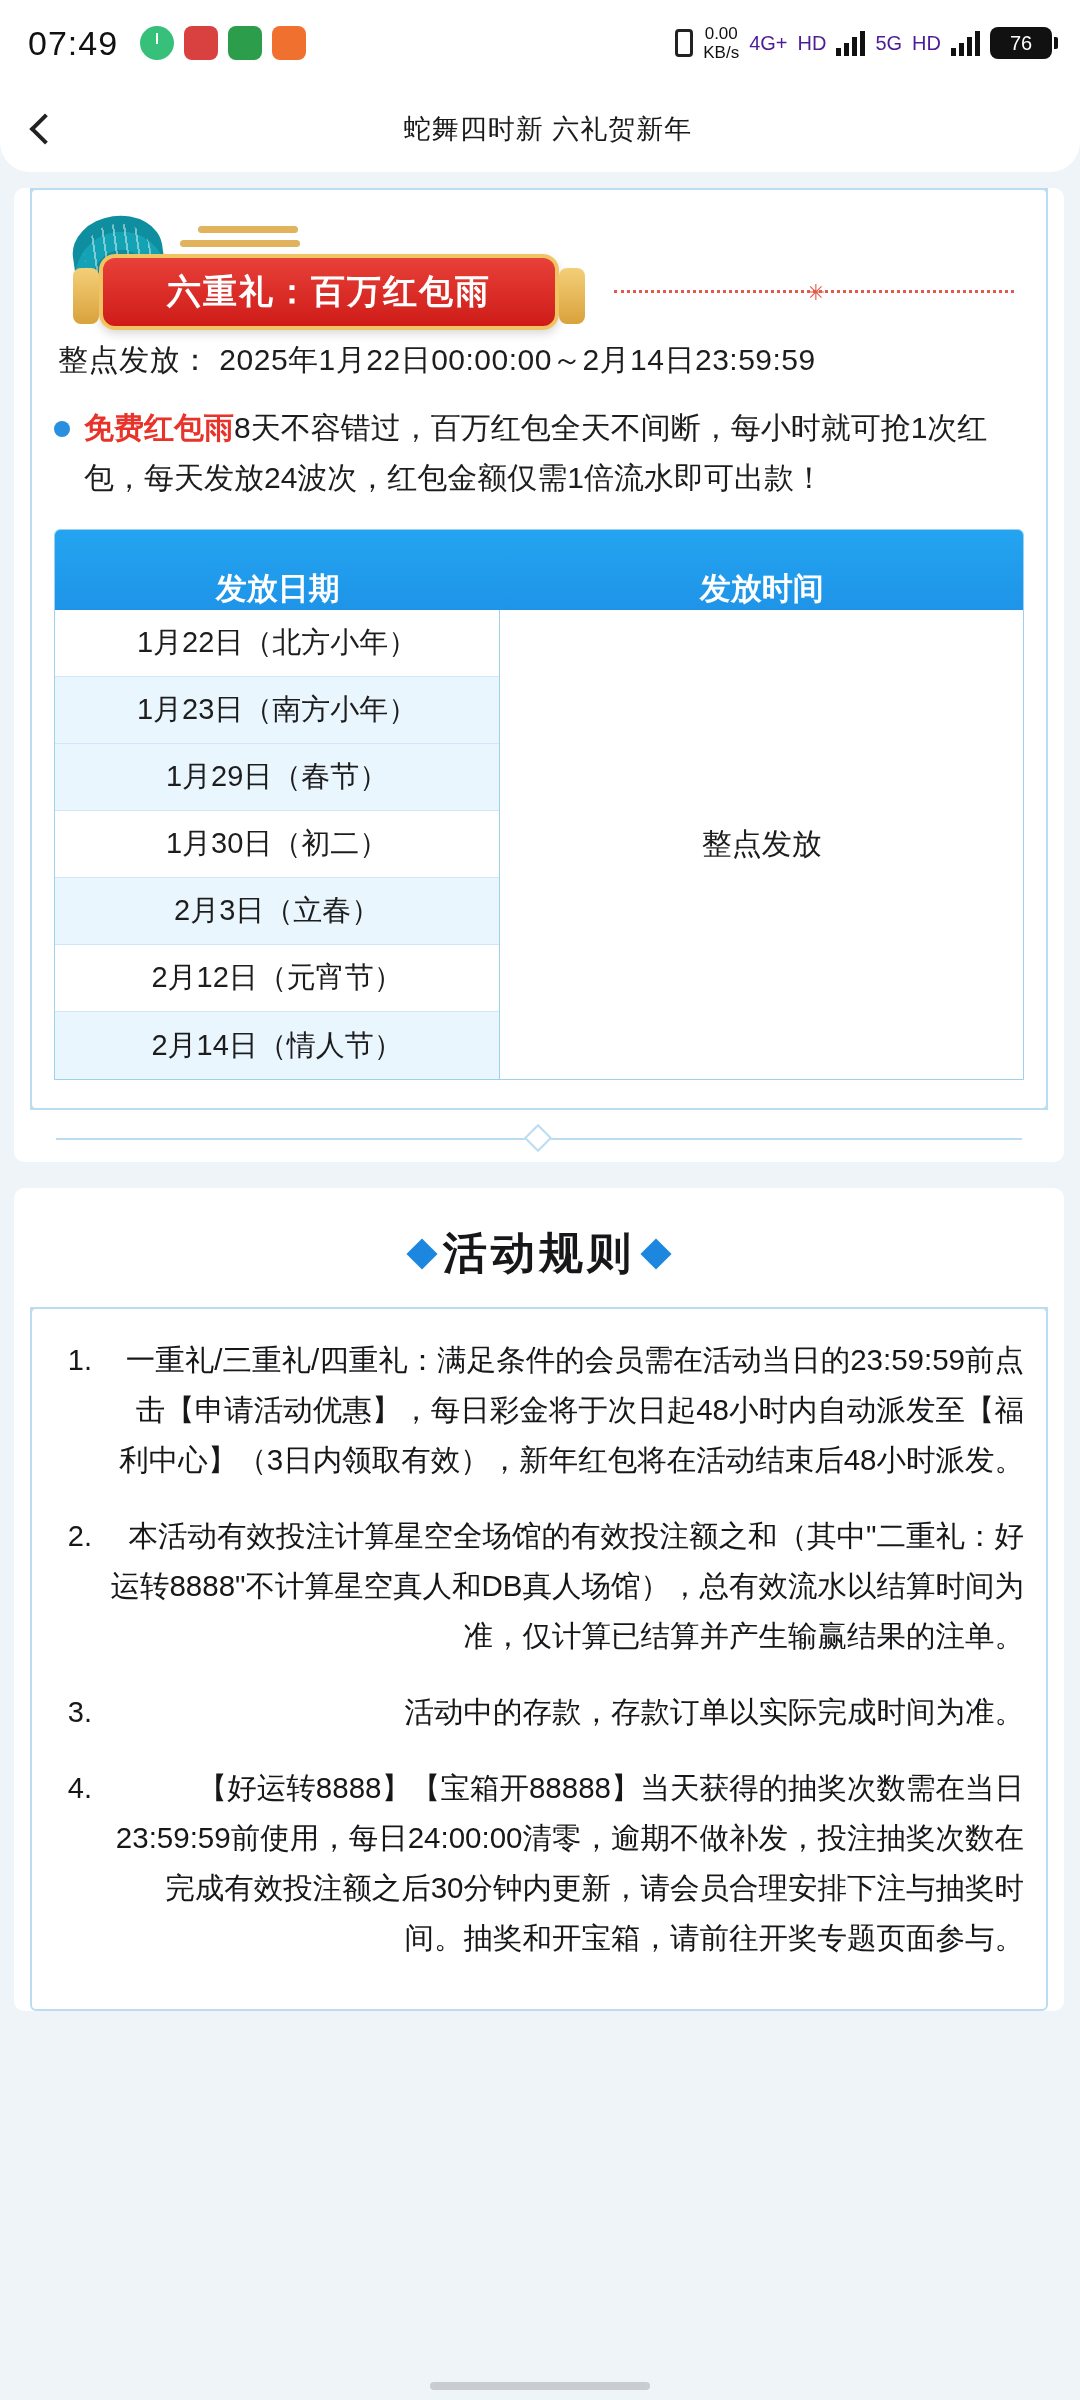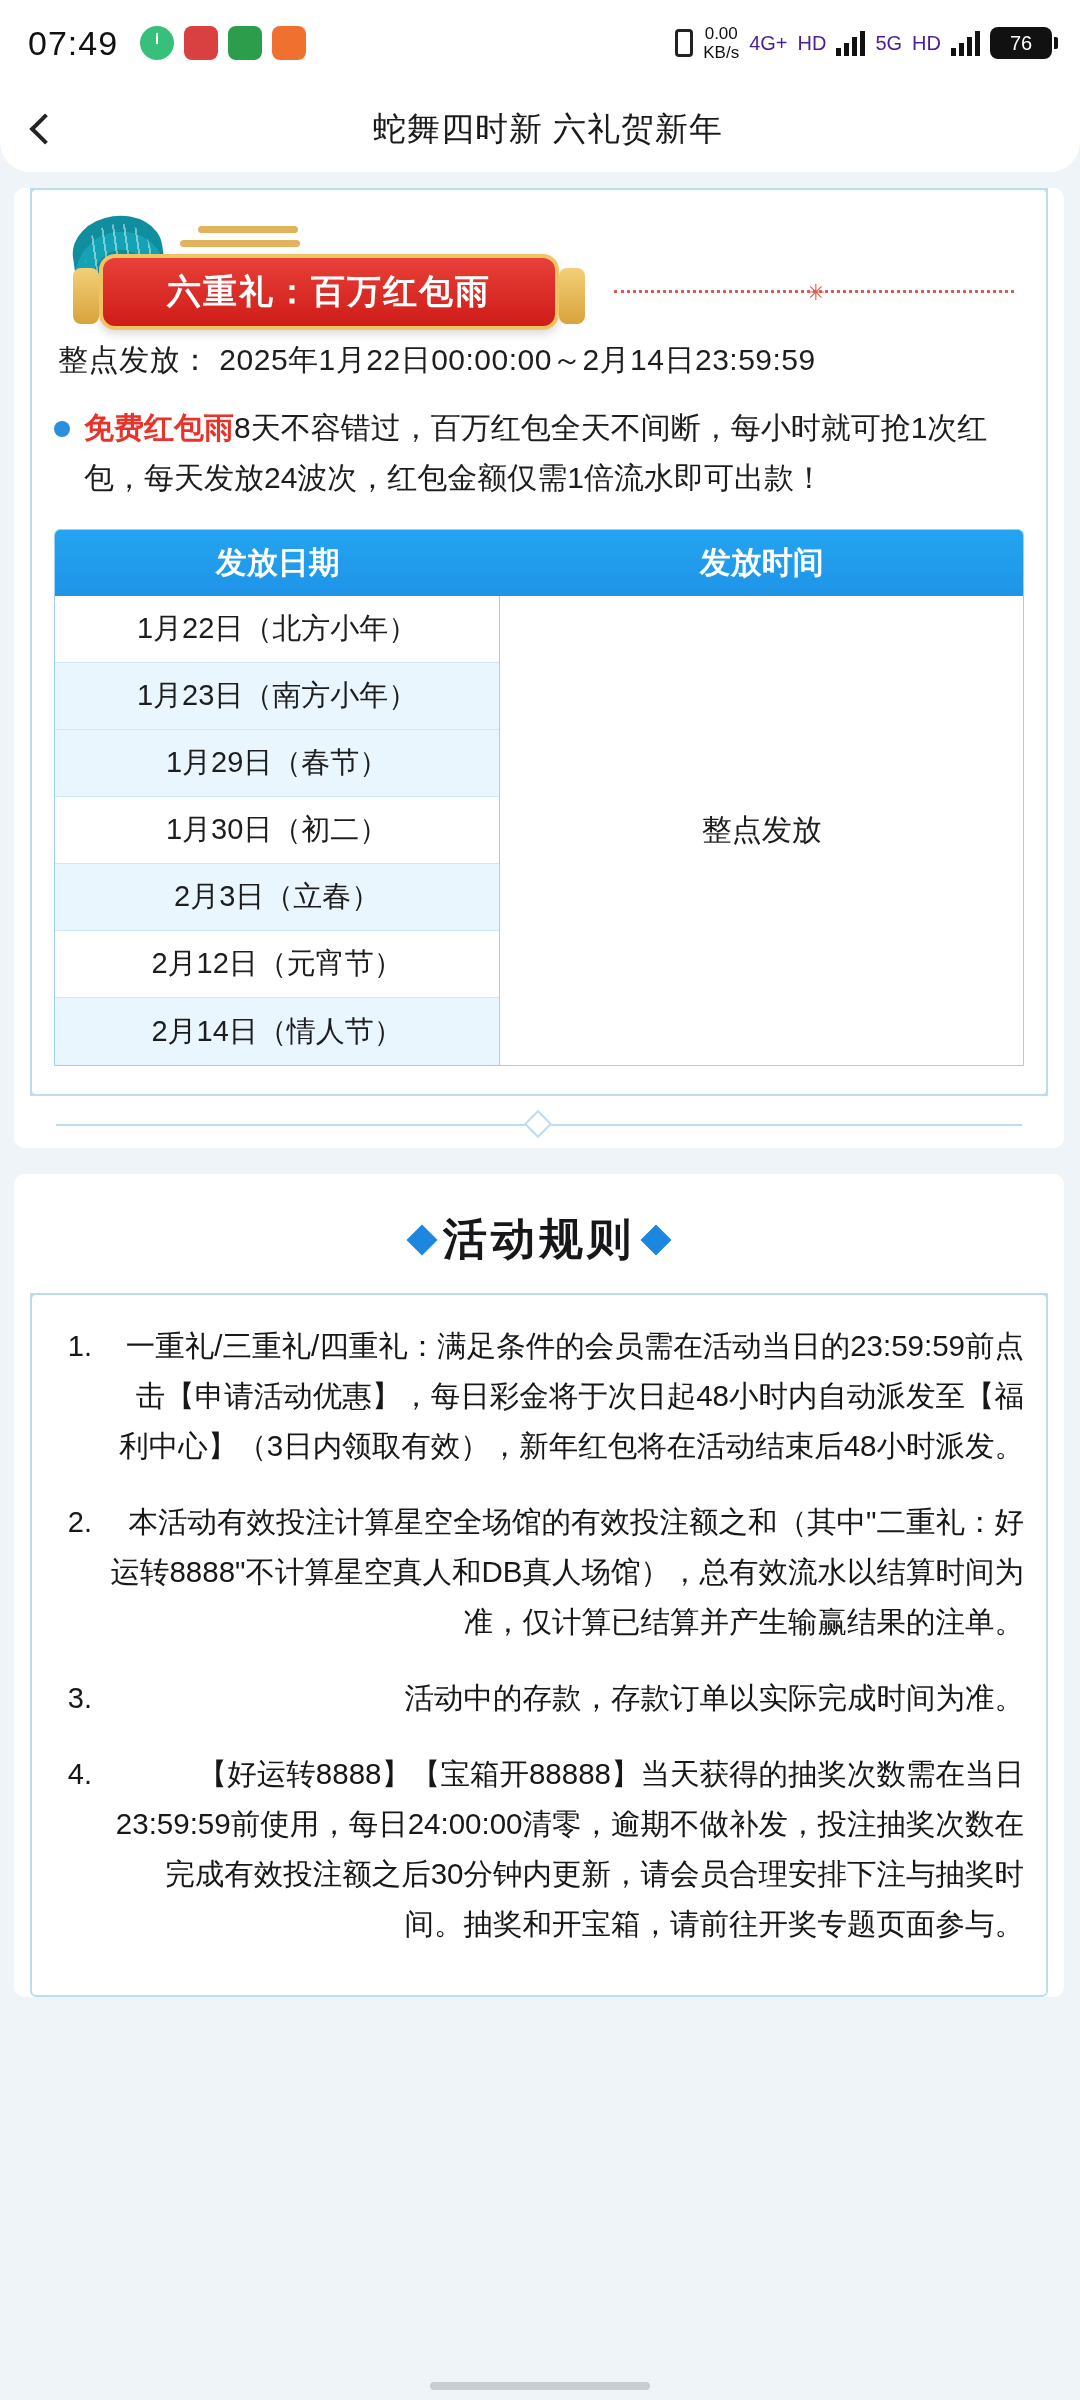--- a/index.html
+++ b/index.html
@@ -114,21 +114,21 @@
   .chev {
     width: 22px; height: 22px;
     border-left: 4px solid #222;
     border-bottom: 4px solid #222;
     transform: rotate(45deg);
   }
   .page-title {
     position: absolute;
     left: 16px; right: 0;
     text-align: center;
-    font-size: 33px;
+    font-size: 27px;
     color: #1a1a1a;
     letter-spacing: 1px;
   }
 
   
   .content {
     position: absolute;
     top: 172px; left: 0; right: 0; bottom: 0;
     background: #eef4f8;
     padding: 0 2px 0 0;
@@ -261,22 +261,22 @@
     border: 1px solid #9fd0ef;
     border-radius: 6px 6px 0 0;
     overflow: hidden;
   }
   .tbl-head {
     display: flex;
     background: linear-gradient(180deg,#23a4f0,#1f94e8);
     color: #fff;
     font-size: 31px;
     font-weight: bold;
-    height: 66px;
-    align-items: center;
+    height: 80px;
+    align-items: flex-end;
   }
   .tbl-head .c1, .tbl-body .c1 { width: 46%; text-align: center; }
   .tbl-head .c2, .tbl-body .c2 { width: 54%; text-align: center; }
   .tbl-body { display: flex; }
   .tbl-body .c1 { border-right: 1px solid #9fd0ef; }
   .tbl-row {
     height: 67px;
     display: flex; align-items: center; justify-content: center;
     font-size: 29px;
     color: #1d1d1d;

